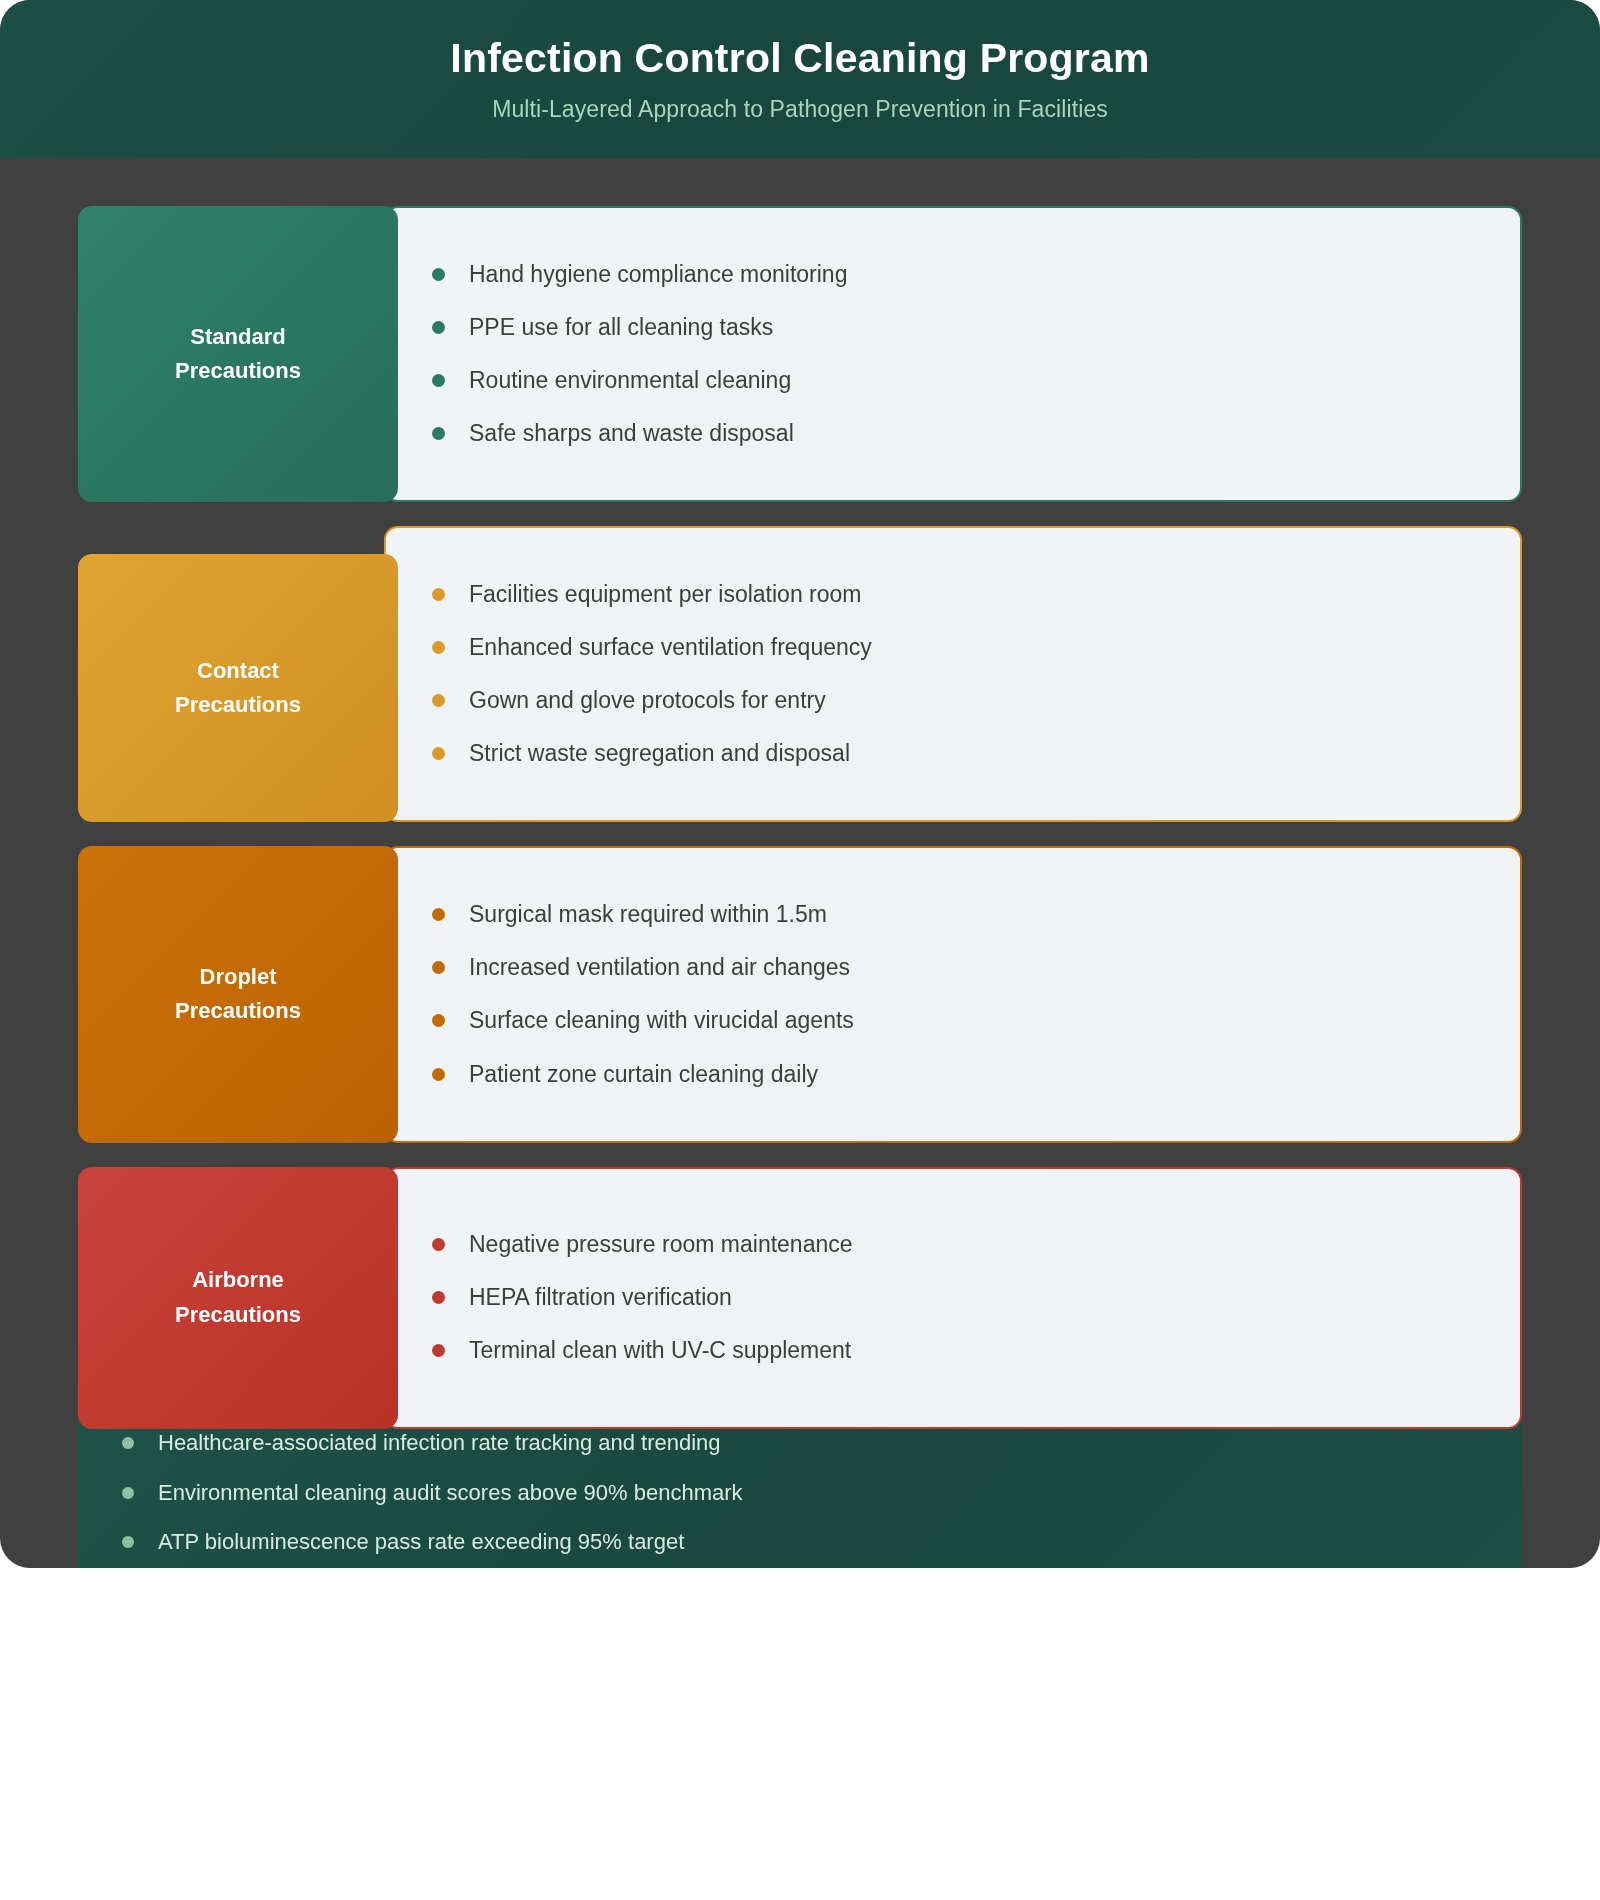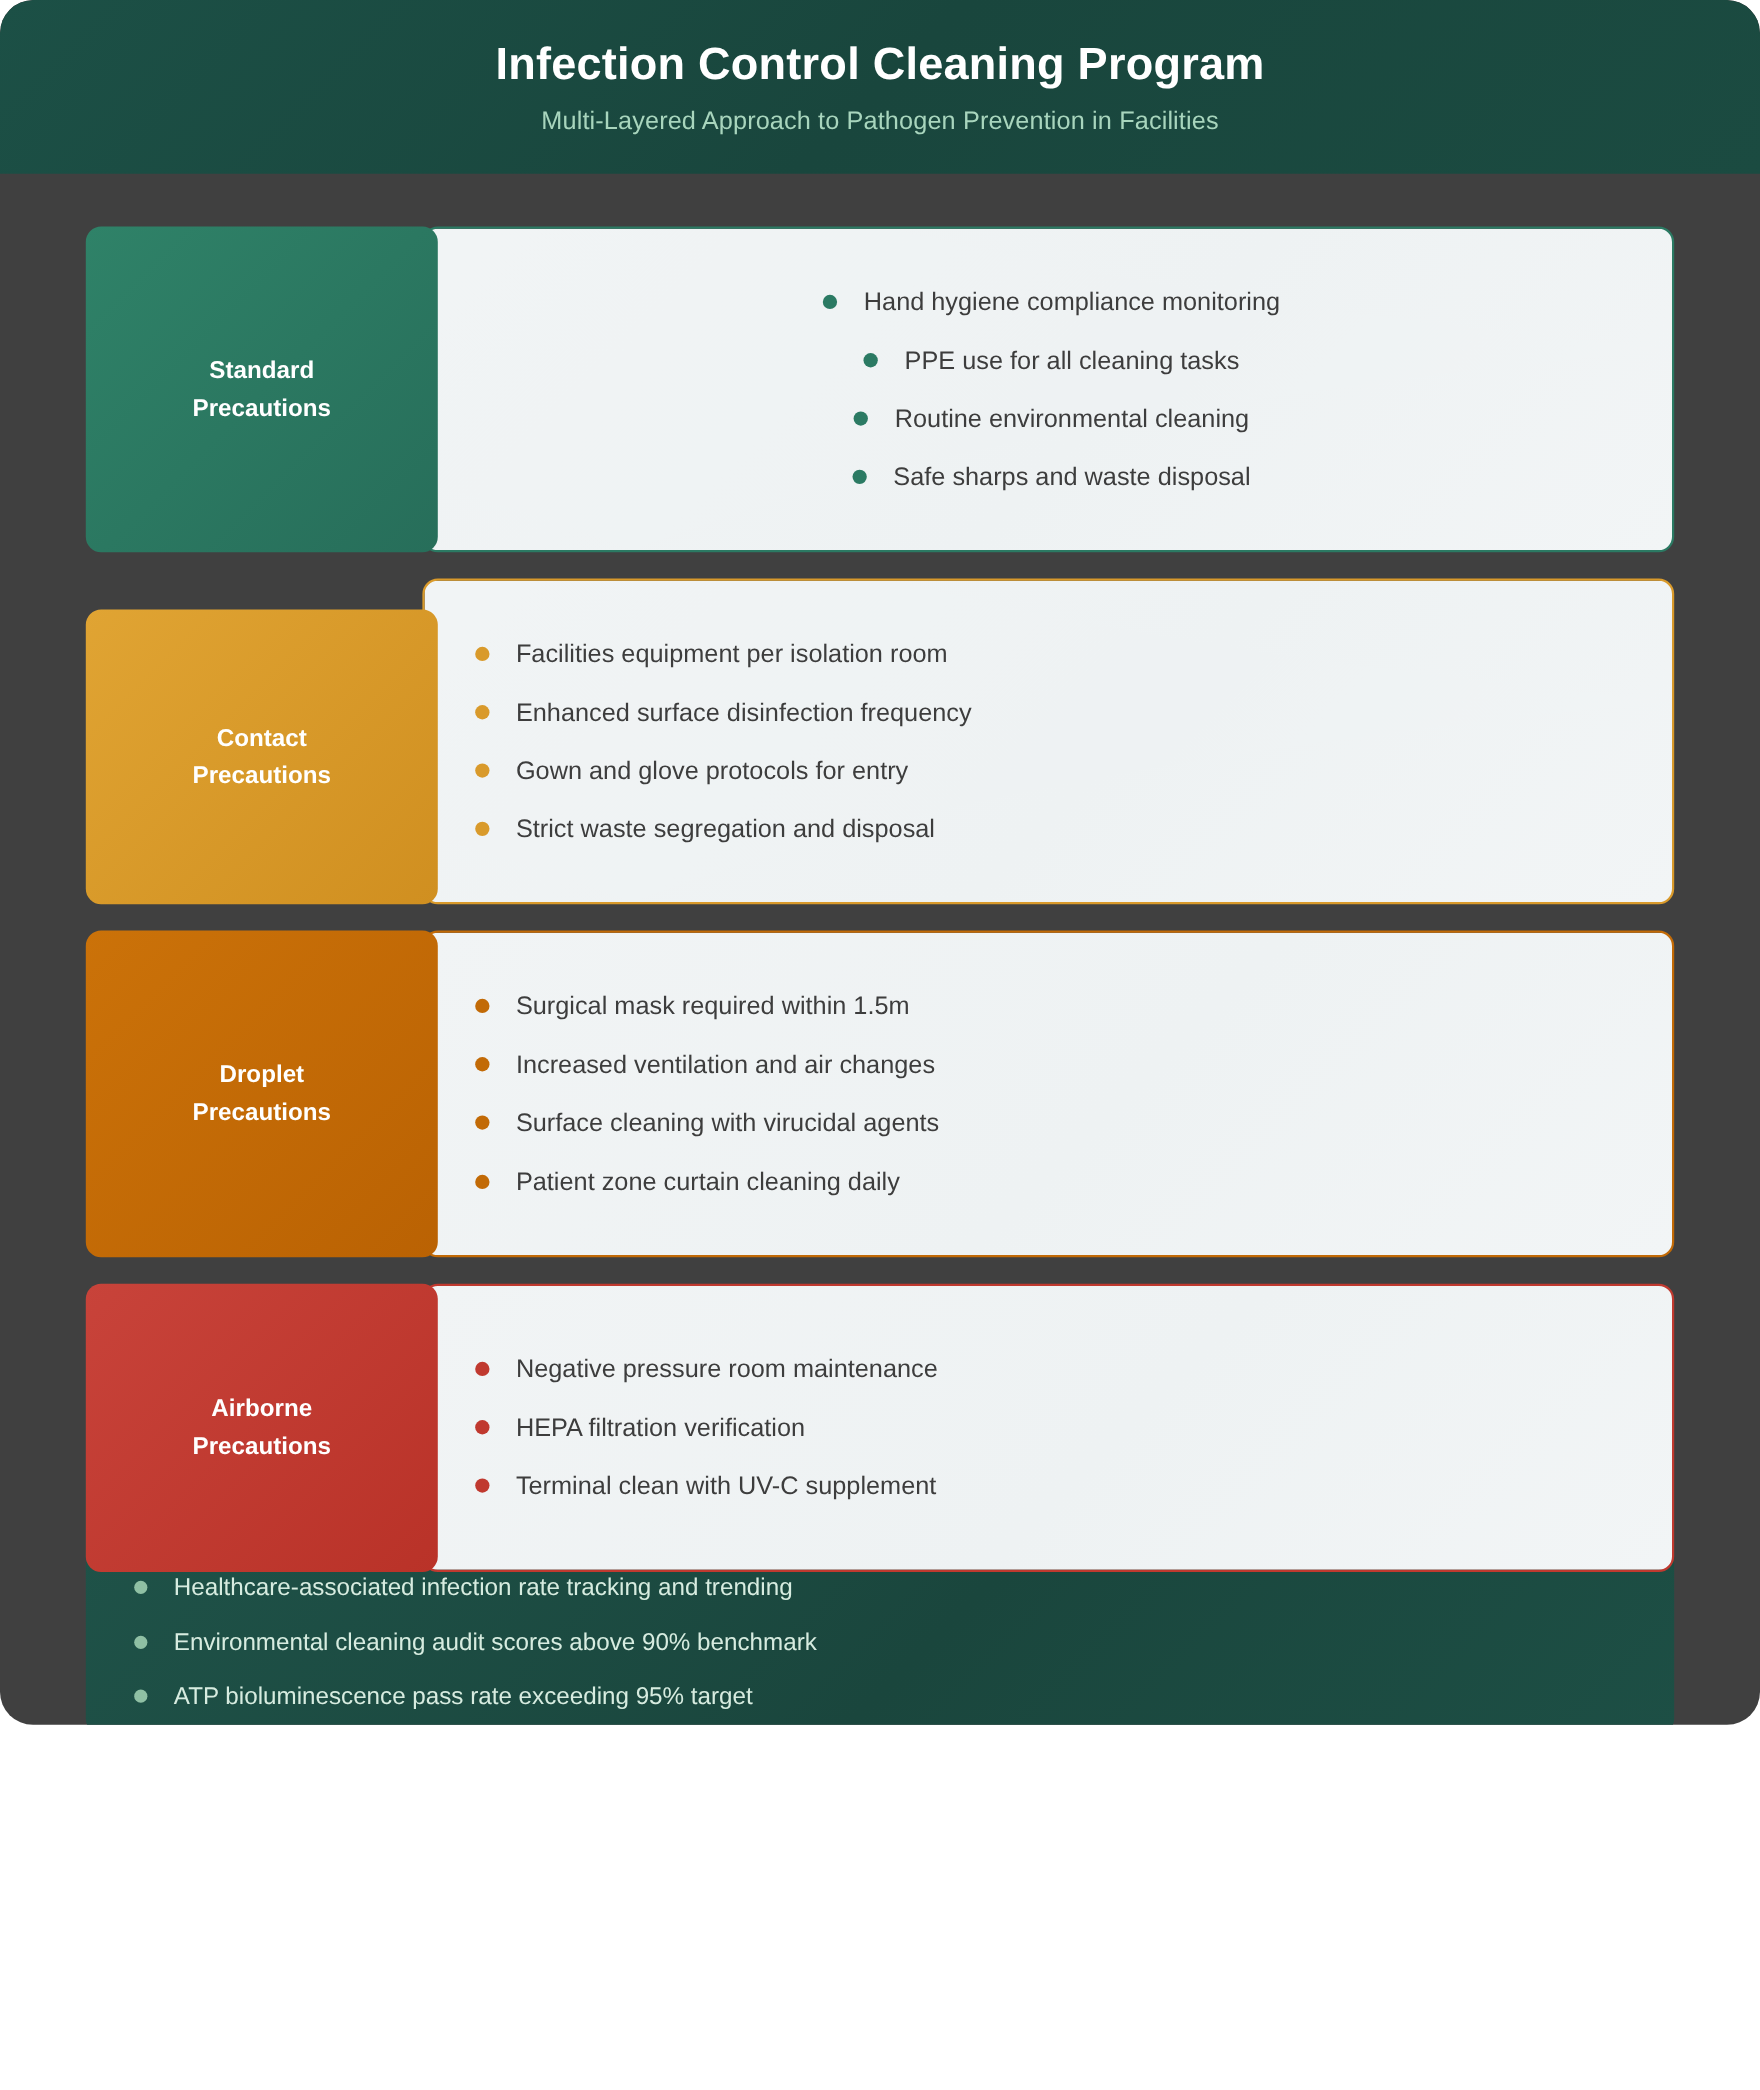--- a/index.html
+++ b/index.html
@@ -192,21 +192,21 @@
 
   <div class="rows">
 
     <div class="cat-row">
       <div class="cat-label" style="background:linear-gradient(135deg,#2f8268 0%,#276e5a 100%);">
         <div class="cat-label-text">
           <div>Standard</div>
           <div>Precautions</div>
         </div>
       </div>
-      <div class="cat-content" style="border-color:#2b7a63;align-items:center;">
+      <div class="cat-content" style="border-color:#2b7a63;">
         <div class="bullet-item">
           <span class="bullet-dot" style="background:#2b7a63;"></span>
           <span class="bullet-text">Hand hygiene compliance monitoring</span>
         </div>
         <div class="bullet-item">
           <span class="bullet-dot" style="background:#2b7a63;"></span>
           <span class="bullet-text">PPE use for all cleaning tasks</span>
         </div>
         <div class="bullet-item">
           <span class="bullet-dot" style="background:#2b7a63;"></span>
@@ -226,21 +226,21 @@
           <div>Precautions</div>
         </div>
       </div>
       <div class="cat-content" style="border-color:#d99a2b;">
         <div class="bullet-item">
           <span class="bullet-dot" style="background:#d99a2b;"></span>
           <span class="bullet-text">Facilities equipment per isolation room</span>
         </div>
         <div class="bullet-item">
           <span class="bullet-dot" style="background:#d99a2b;"></span>
-          <span class="bullet-text">Enhanced surface disinfection frequency</span>
+          <span class="bullet-text">Enhanced surface ventilation frequency</span>
         </div>
         <div class="bullet-item">
           <span class="bullet-dot" style="background:#d99a2b;"></span>
           <span class="bullet-text">Gown and glove protocols for entry</span>
         </div>
         <div class="bullet-item">
           <span class="bullet-dot" style="background:#d99a2b;"></span>
           <span class="bullet-text">Strict waste segregation and disposal</span>
         </div>
       </div>

